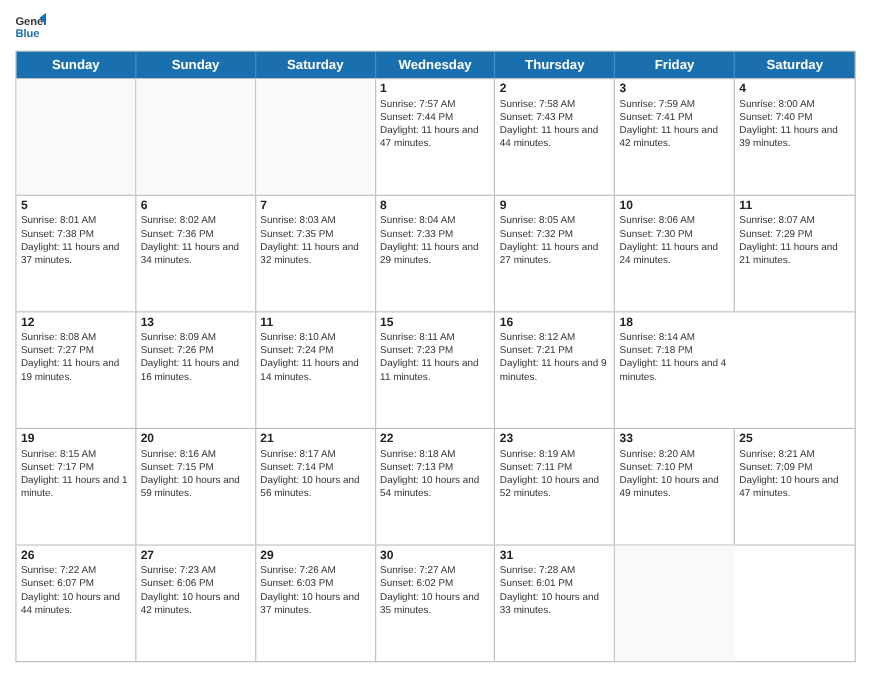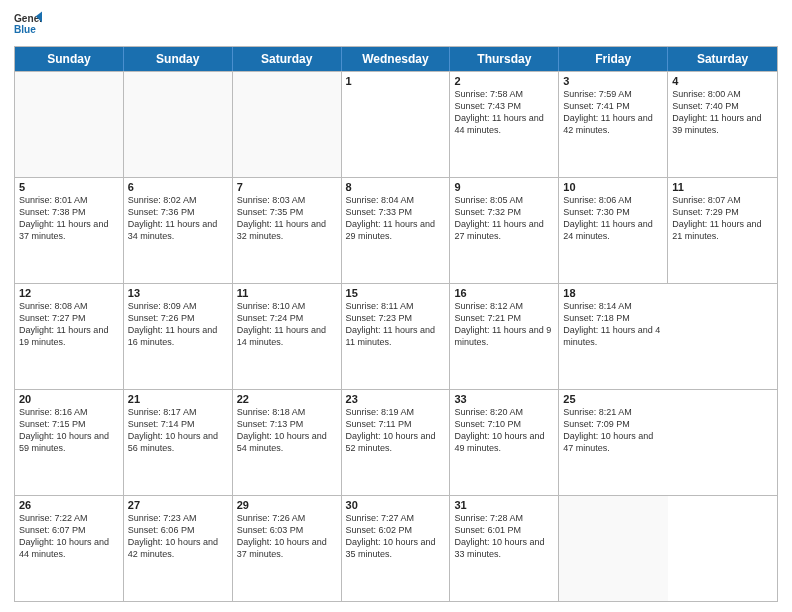--- a/index.html
+++ b/index.html
@@ -126,20 +126,23 @@
         <div class="cal-header-cell">Friday</div>
         <div class="cal-header-cell">Saturday</div>
       </div>
     <div class="cal-body">
     <div class="cal-row">
           <div class="cal-cell empty"></div>
           <div class="cal-cell empty"></div>
           <div class="cal-cell empty"></div>
           <div class="cal-cell">
             <div class="day-num">1</div>
+            <div class="cell-text">Sunrise: 7:57 AM
+Sunset: 7:44 PM
+Daylight: 11 hours and 47 minutes.</div>
           </div>
           <div class="cal-cell">
             <div class="day-num">2</div>
             <div class="cell-text">Sunrise: 7:58 AM
 Sunset: 7:43 PM
 Daylight: 11 hours and 44 minutes.</div>
           </div>
           <div class="cal-cell">
             <div class="day-num">3</div>
             <div class="cell-text">Sunrise: 7:59 AM
@@ -229,20 +232,26 @@
 Daylight: 11 hours and 9 minutes.</div>
           </div>
           <div class="cal-cell">
             <div class="day-num">18</div>
             <div class="cell-text">Sunrise: 8:14 AM
 Sunset: 7:18 PM
 Daylight: 11 hours and 4 minutes.</div>
           </div>
         </div>
         <div class="cal-row">
+          <div class="cal-cell">
+            <div class="day-num">19</div>
+            <div class="cell-text">Sunrise: 8:15 AM
+Sunset: 7:17 PM
+Daylight: 11 hours and 1 minute.</div>
+          </div>
           <div class="cal-cell">
             <div class="day-num">20</div>
             <div class="cell-text">Sunrise: 8:16 AM
 Sunset: 7:15 PM
 Daylight: 10 hours and 59 minutes.</div>
           </div>
           <div class="cal-cell">
             <div class="day-num">21</div>
             <div class="cell-text">Sunrise: 8:17 AM
 Sunset: 7:14 PM

